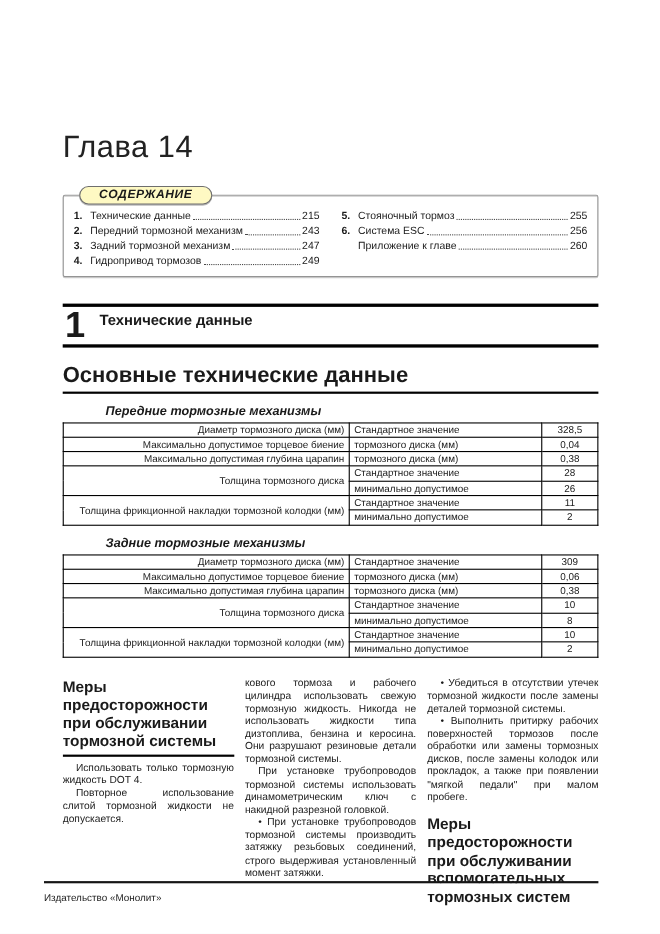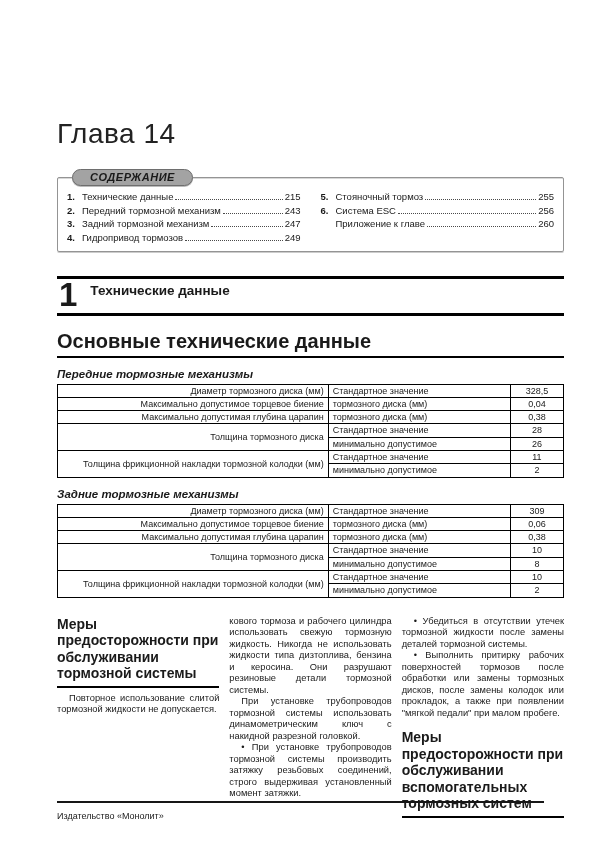--- a/index.html
+++ b/index.html
@@ -3,32 +3,32 @@
 <meta charset="utf-8">
 <style>
   * { margin: 0; padding: 0; box-sizing: border-box; }
   html, body { background: #e8e8e8; }
   body { font-family: "Liberation Sans", sans-serif; color: #1a1a1a; }
   .page {
     position: relative;
     width: 600px; height: 849px;
     background: #ffffff;
     margin: 0 auto;
-    padding: 118px 36px 0 57px;
+    padding: 118px 56px 0 57px;
     overflow: hidden;
   }
   
   .chapter-label { font-size: 28px; font-weight: 400; color: #222; letter-spacing: 0.5px; }
   .chapter-title { margin-top: 23px; font-size: 33px; font-weight: 800; letter-spacing: 0px; color: #111; }
 
   
   .toc { position: relative; margin-top: 27px; border: 1px solid #949494; border-radius: 2px;
          box-shadow: inset 0 1px 0 #d8d8d8, 0 1px 0 #cccccc; padding: 13px 9px 8px 9px;
          display: flex; gap: 20px; }
-  .toc-tab { position: absolute; top: -9px; left: 14px; background: #a3a3a3;
+  .toc-tab { position: absolute; top: -9px; left: 14px; background: #fef9c3;
              border: 1.5px solid #6e6e6e; border-radius: 9px; padding: 1px 17px 2px 17px;
              font-size: 11px; font-weight: bold; font-style: italic; letter-spacing: 0.5px;
              box-shadow: 0 1px 0 #bbbbbb; }
   .toc-col { flex: 1 1 0; display: flex; flex-direction: column; gap: 2.5px; }
   .toc-item { display: flex; align-items: flex-end; font-size: 9.5px; line-height: 11px; }
   .toc-num { font-weight: bold; width: 15px; flex: 0 0 15px; }
   .toc-label { white-space: nowrap; }
   .toc-dots { flex: 1 1 auto; border-bottom: 1.2px dotted #4a4a4a; margin: 0 2px 2px 2px; min-width: 8px; }
   .toc-page { flex: 0 0 auto; }
 
@@ -36,39 +36,39 @@
   .section-banner { margin-top: 24px; border-top: 3.5px solid #000; border-bottom: 3.5px solid #000;
                     padding: 2px 0 5px 2px; display: flex; gap: 13px; align-items: flex-start; }
   .section-number { font-size: 33px; font-weight: 800; line-height: 27px; }
   .section-title { font-size: 13.5px; font-weight: bold; padding-top: 2px; }
 
   
   .subsection-title { margin-top: 14px; font-size: 20px; font-weight: bold;
                       border-bottom: 2.2px solid #000; padding-bottom: 3px; }
 
   
-  .table-title { margin-top: 10px; font-size: 11.5px; font-weight: bold; font-style: italic; }
+  .table-title { margin-top: 10px; font-size: 11.5px; font-weight: bold; font-style: italic; margin-left: 39px; }
   table.spec { margin-top: 4px; width: 100%; border-collapse: collapse; font-size: 9px; line-height: 10.3px; }
   table.spec td { border: 1px solid #000; padding: 1px 4px; vertical-align: middle; }
   table.spec { border: 1.5px solid #000; }
   td.c-param { width: 53.5%; text-align: right; }
   td.c-cond  { width: 36%; }
   td.c-val   { width: 10.5%; text-align: center; }
 
   
   .columns { margin-top: 18px; display: flex; gap: 10px; height: 211px; overflow: hidden; }
   .col { flex: 1 1 0; min-width: 0; }
   .col-heading { font-size: 14px; font-weight: bold; line-height: 16.5px;
                  border-bottom: 2.5px solid #000; padding-bottom: 4px; margin-bottom: 5px; }
   .col-heading.second { margin-top: 10px; }
   .col p { font-size: 9.3px; line-height: 11.5px; text-align: justify; text-indent: 12px; }
   .col p.noindent { text-indent: 0; }
 
   
-  .footer { position: absolute; left: 57px; right: 56px; top: 801px;
+  .footer { position: absolute; left: 40px; right: 56px; top: 801px;
             border-top: 2px solid #161616; padding-top: 8px; font-size: 9px; color: #222; }
 </style>
 </head>
 <body>
 
 <div class="page">
 
   <div class="chapter-label">Глава 14</div>
 
   <div class="toc">
@@ -204,20 +204,21 @@
     <tr>
       <td class="c-cond">минимально допустимое</td>
       <td class="c-val">2</td>
     </tr>
   </tbody>
     </table>
 
   <div class="columns">
     <div class="col">
       <div class="col-heading">Меры предосторожности при обслуживании тормозной системы</div>
+      <p>Использовать только тормозную жидкость DOT 4.</p>
       <p>Повторное использование слитой тормозной жидкости не допускается.</p>
 
     </div>
     <div class="col">
       <p class="noindent">кового тормоза и рабочего цилиндра использовать свежую тормозную жидкость. Никогда не использовать жидкости типа дизтоплива, бензина и керосина. Они разрушают резиновые детали тормозной системы.</p>
       <p>При установке трубопроводов тормозной системы использовать динамометрическим ключ с накидной разрезной головкой.</p>
       <p>• При установке трубопроводов тормозной системы производить затяжку резьбовых соединений, строго выдерживая установленный момент затяжки.</p>
 
     </div>
     <div class="col">

